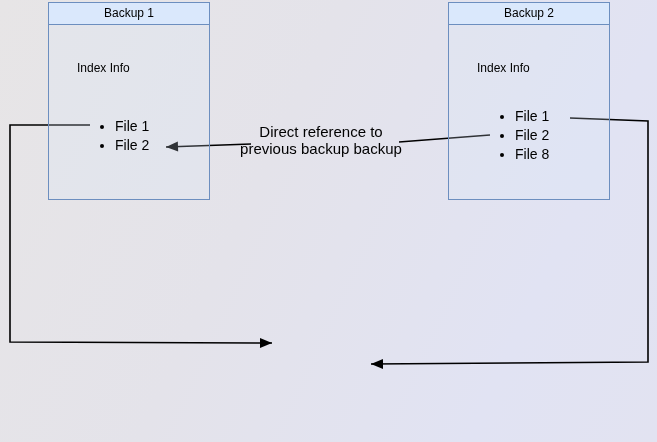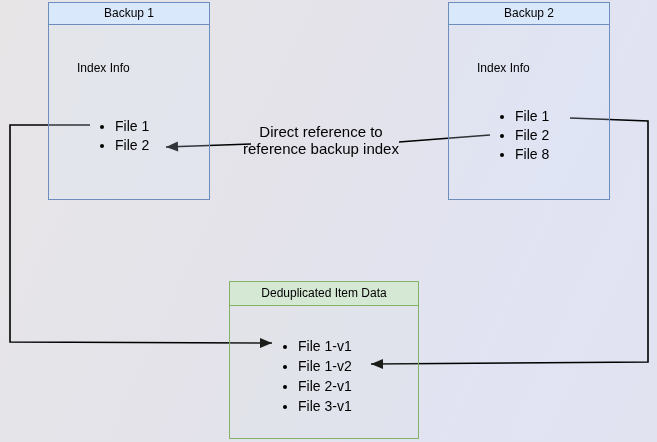--- a/index.html
+++ b/index.html
@@ -98,28 +98,19 @@
   <div id="backup2-box" class="box blue">
     <div class="box-header">Backup 2</div>
     <div class="box-sublabel">Index Info</div>
     <ul id="backup2-list" class="file-list">
       <li>File 1</li>
       <li>File 2</li>
       <li>File 8</li>
     </ul>
   </div>
 
-  <div id="dedup-box" class="box green">
-    <div class="box-header">Deduplicated Item Data</div>
-    <ul id="dedup-list" class="file-list">
-      <li>File 1-v1</li>
-      <li>File 1-v2</li>
-      <li>File 2-v1</li>
-      <li>File 3-v1</li>
-    </ul>
-  </div>
 
   <div class="edge-label">
     <div>Direct reference to</div>
-    <div>reference backup index</div>
+    <div>previous backup backup</div>
   </div>
 
 </div>
 
 </body></html>

